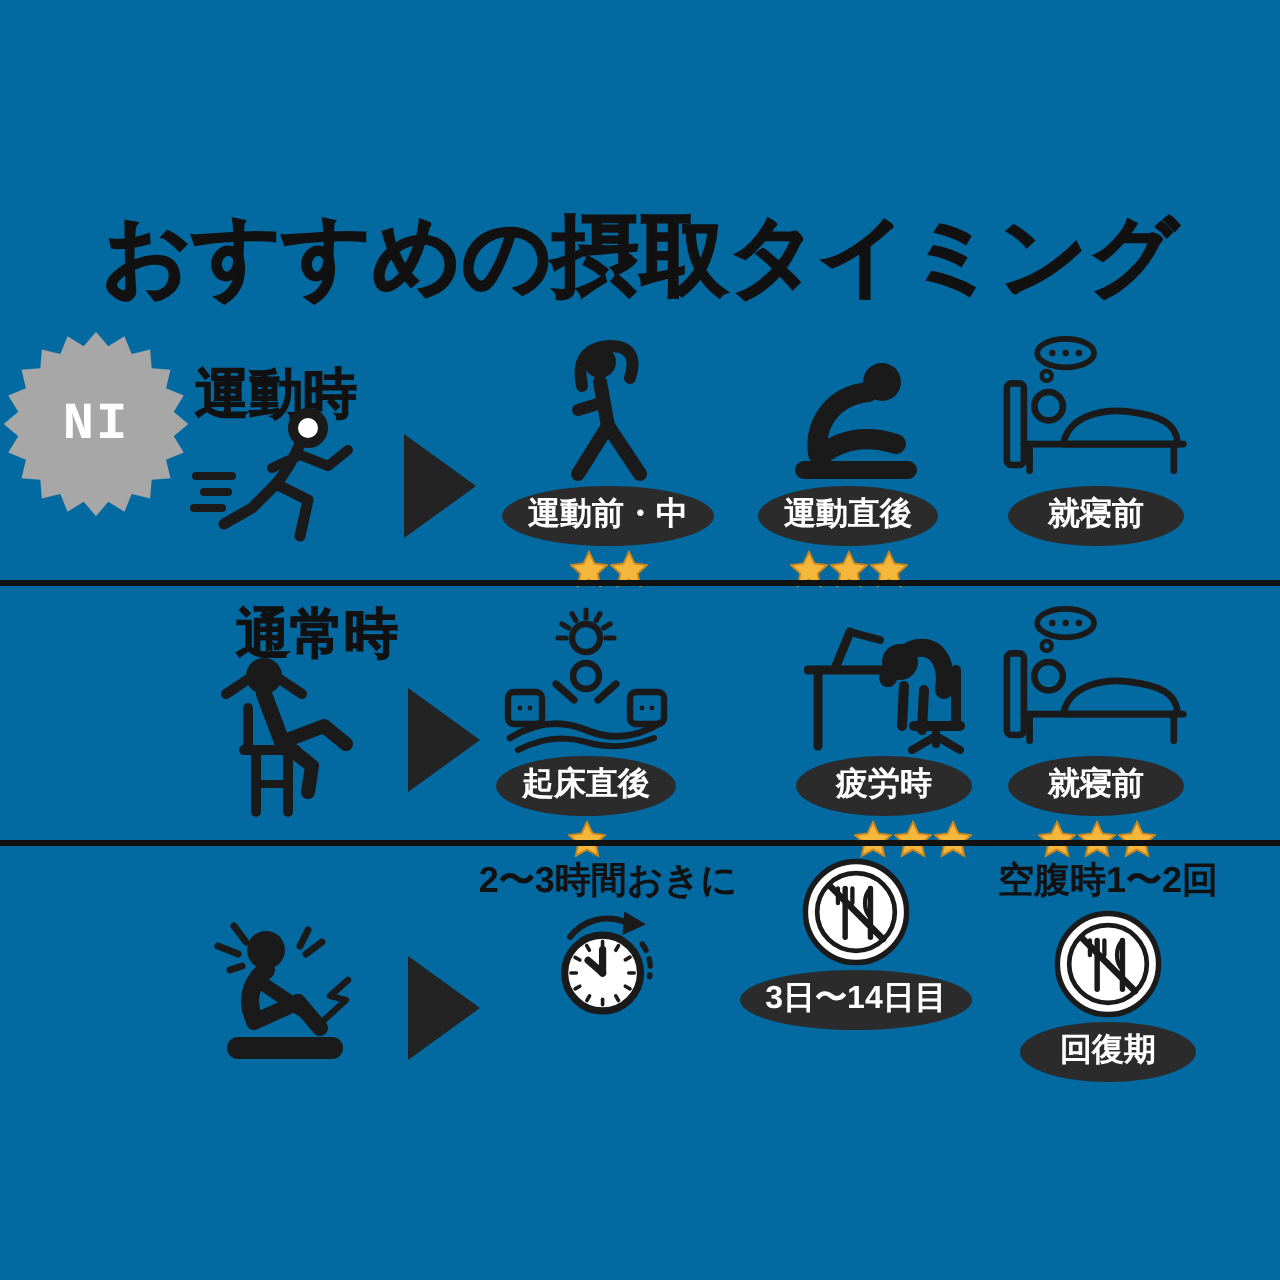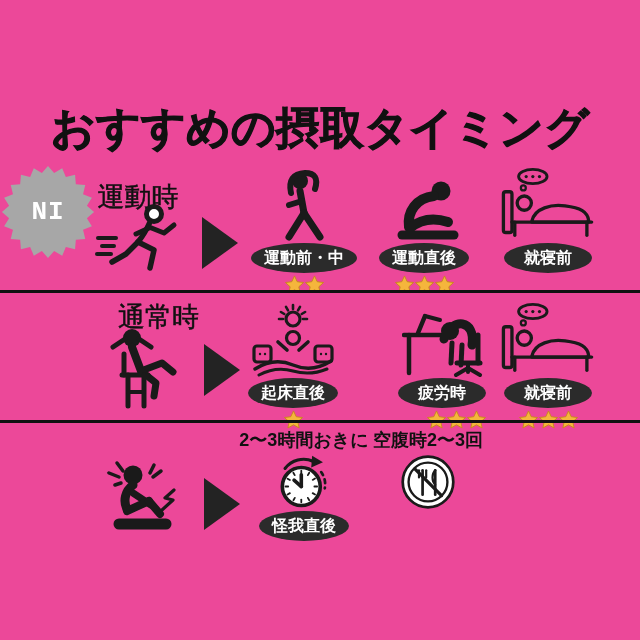--- a/index.html
+++ b/index.html
@@ -1,27 +1,27 @@
 <!DOCTYPE html>
 <html><head>
 <meta charset="utf-8">
 <style>
   html,body{margin:0;padding:0;}
   .canvas{
-    position:relative;width:640px;height:640px;background:#ec4899;overflow:hidden;
+    position:relative;width:640px;height:640px;background:#0369a1;overflow:hidden;
     font-family:"Liberation Sans","DejaVu Sans",sans-serif;color:#1a1a1a;
   }
   .abs{position:absolute;}
   .title{
     left:0;top:99px;width:640px;text-align:center;
     font-size:44px;font-weight:900;letter-spacing:0px;color:#111;
     -webkit-text-stroke:1px #111;
   }
   .row-label{
-    width:120px;text-align:center;font-size:27px;font-weight:400;color:#111;
+    width:120px;text-align:center;font-size:27px;font-weight:700;color:#111;
     -webkit-text-stroke:0.5px #111;white-space:nowrap;
   }
   .tri{
     width:0;height:0;border-style:solid;
     border-width:26px 0 26px 36px;
     border-color:transparent transparent transparent #232323;
   }
   .sep{left:0;width:640px;height:3px;background:#111;}
   .cell{position:absolute;width:124px;display:flex;flex-direction:column;align-items:center;}
   .icon-box{display:flex;align-items:flex-end;justify-content:center;}
@@ -293,33 +293,48 @@
             <line x1="37.3" y1="23.4" x2="38.8" y2="20.8"></line>
             <line x1="42.6" y1="28.7" x2="45.2" y2="27.2"></line>
           </g>
         <path d="M30 36 V23" stroke-width="4"></path>
         <path d="M30 36 L22 29" stroke-width="4"></path>
         <path d="M12 16 A26 26 0 0 1 43 8" stroke-width="3.4"></path>
         <polygon points="42,2 54,9 41,15" fill="#1a1a1a" stroke="none"></polygon>
         <path d="M52 20 A23 23 0 0 1 56 38" stroke-width="3" stroke-dasharray="4 5"></path>
       </svg>
     </div>
-    <div class="pill">怪我直後</div>
   </div>
 
   <div class="cell" style="left:366px;top:428px;">
-    <div class="caption">空腹時2〜3回</div>
     <div class="icon-box" style="height:56px;">
       <svg width="56" height="56" viewBox="0 0 62 62" fill="none" stroke="#1a1a1a" stroke-linecap="round" stroke-linejoin="round">
         <circle cx="31" cy="31" r="28" stroke-width="3" fill="#fff"></circle>
         <circle cx="31" cy="31" r="21.5" stroke-width="2.6"></circle>
         <path d="M25 18 V45" stroke-width="3"></path>
         <path d="M21 18 V26" stroke-width="2.4"></path>
         <path d="M29 18 V26" stroke-width="2.4"></path>
         <path d="M39 18 V45" stroke-width="3"></path>
         <path d="M39 18 C35 22 35 30 39 34" stroke-width="2.4"></path>
         <path d="M17 17 L46 46" stroke-width="3.6"></path>
       </svg>
     </div>
-  </div>
-
+    <div class="pill">3日〜14日目</div>
+  </div>
+
+  <div class="cell" style="left:492px;top:428px;">
+    <div class="caption">空腹時1〜2回</div>
+    <div class="icon-box" style="height:56px;">
+      <svg width="56" height="56" viewBox="0 0 62 62" fill="none" stroke="#1a1a1a" stroke-linecap="round" stroke-linejoin="round">
+        <circle cx="31" cy="31" r="28" stroke-width="3" fill="#fff"></circle>
+        <circle cx="31" cy="31" r="21.5" stroke-width="2.6"></circle>
+        <path d="M25 18 V45" stroke-width="3"></path>
+        <path d="M21 18 V26" stroke-width="2.4"></path>
+        <path d="M29 18 V26" stroke-width="2.4"></path>
+        <path d="M39 18 V45" stroke-width="3"></path>
+        <path d="M39 18 C35 22 35 30 39 34" stroke-width="2.4"></path>
+        <path d="M17 17 L46 46" stroke-width="3.6"></path>
+      </svg>
+    </div>
+    <div class="pill">回復期</div>
+  </div>
 
 </div>
 
 </body></html>

